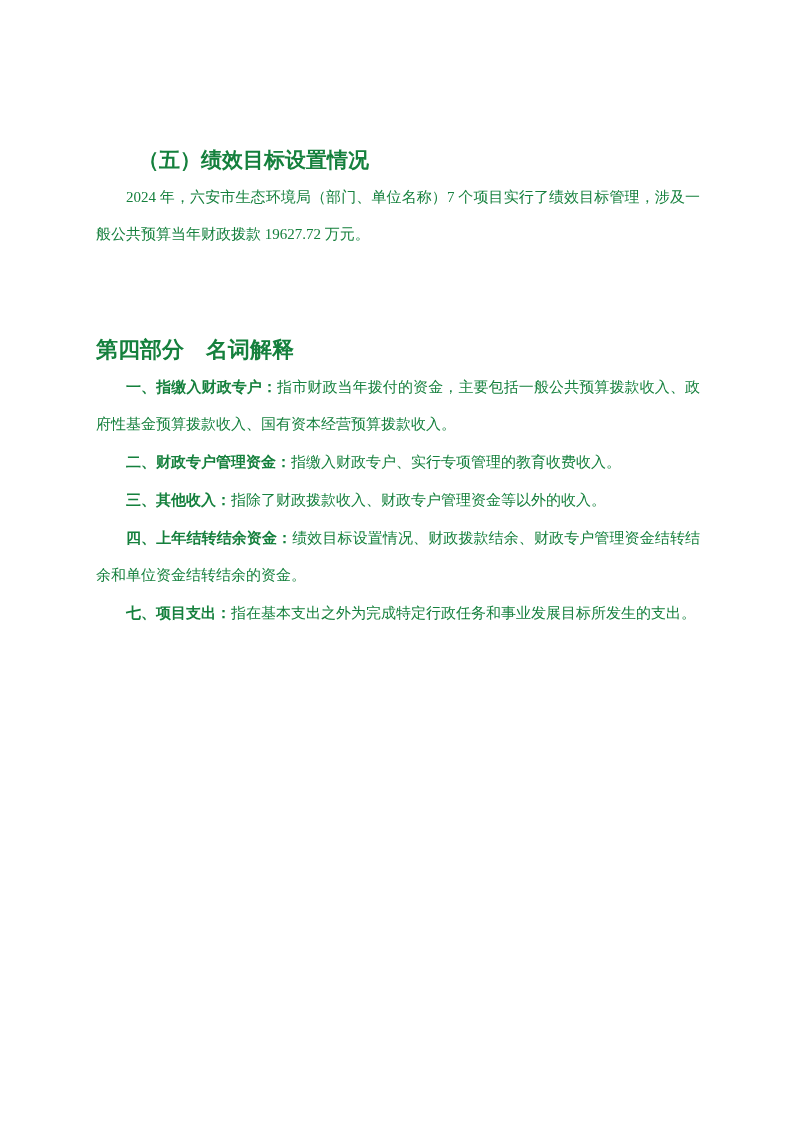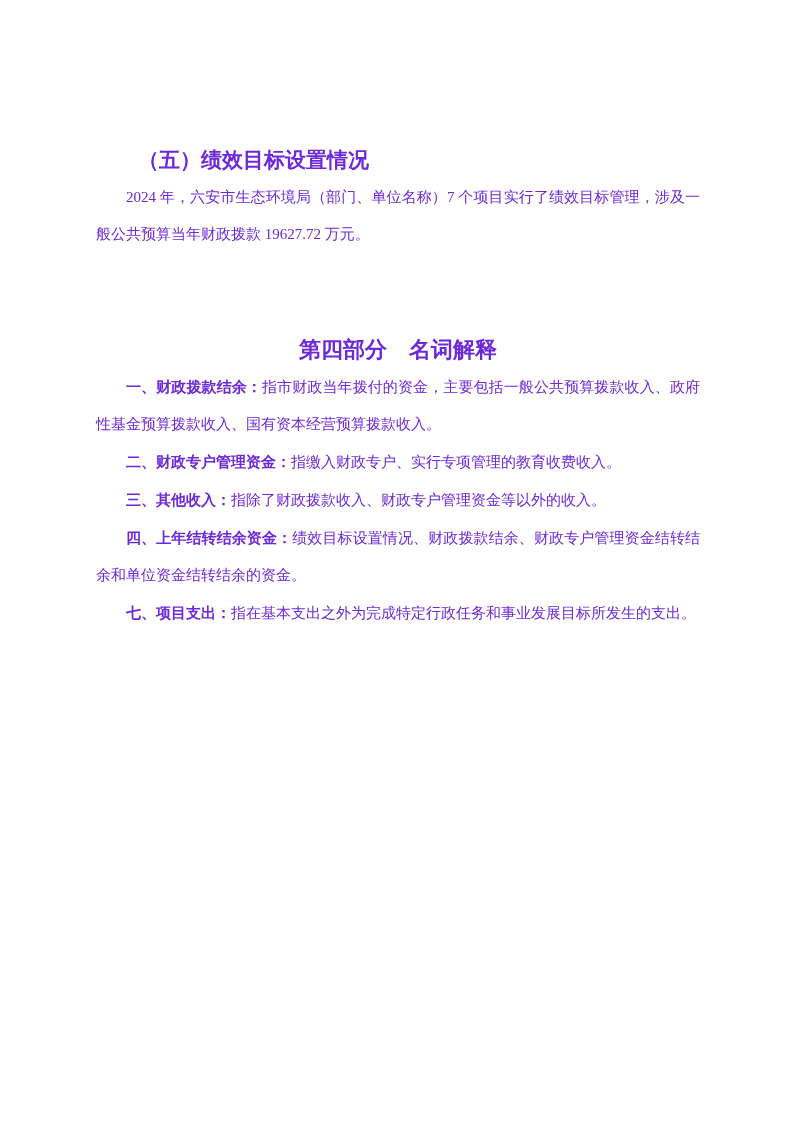--- a/index.html
+++ b/index.html
@@ -6,21 +6,21 @@
     margin: 0;
     padding: 0;
     background: #ffffff;
   }
   .page {
     position: relative;
     width: 793px;
     height: 826px;
     background: #ffffff;
     overflow: hidden;
-    color: #6d28d9;
+    color: #15803d;
     font-family: "Liberation Serif", "DejaVu Serif", serif;
   }
   .content {
     position: absolute;
     left: 96px;
     right: 93px;
     top: 142px;
   }
   .section-heading {
     margin: 0;
@@ -35,21 +35,21 @@
     font-size: 15px;
     line-height: 37px;
     text-indent: 2em;
     text-align: justify;
   }
   .part-title {
     margin: 78px 0 0 0;
     font-size: 22px;
     line-height: 37px;
     font-weight: 700;
-    text-align: center;
+    text-align: left;
     text-indent: 0;
     font-family: "Liberation Sans", "DejaVu Sans", sans-serif;
   }
   .definitions {
     margin-top: 0;
   }
   .term {
     font-weight: 700;
     font-family: "Liberation Sans", "DejaVu Sans", sans-serif;
   }
@@ -70,21 +70,21 @@
   <div class="content">
 
     <h2 class="section-heading">（五）绩效目标设置情况</h2>
 
     <p class="body-para">2024 年，六安市生态环境局（部门、单位名称）7 个项目实行了绩效目标管理，涉及一般公共预算当年财政拨款 19627.72 万元。</p>
 
     <h1 class="part-title">第四部分　名词解释</h1>
 
     <div class="definitions">
 
-      <p class="body-para"><span class="term">一、财政拨款结余：</span><span>指市财政当年拨付的资金，主要包括一般公共预算拨款收入、政府性基金预算拨款收入、国有资本经营预算拨款收入。</span></p>
+      <p class="body-para"><span class="term">一、指缴入财政专户：</span><span>指市财政当年拨付的资金，主要包括一般公共预算拨款收入、政府性基金预算拨款收入、国有资本经营预算拨款收入。</span></p>
 
       <p class="body-para"><span class="term">二、财政专户管理资金：</span><span>指缴入财政专户、实行专项管理的教育收费收入。</span></p>
 
       <p class="body-para"><span class="term">三、其他收入：</span><span>指除了财政拨款收入、财政专户管理资金等以外的收入。</span></p>
 
       <p class="body-para"><span class="term">四、上年结转结余资金：</span><span>绩效目标设置情况、财政拨款结余、财政专户管理资金结转结余和单位资金结转结余的资金。</span></p>
 
 
 
       <p class="body-para"><span class="term">七、项目支出：</span><span>指在基本支出之外为完成特定行政任务和事业发展目标所发生的支出。</span></p>

